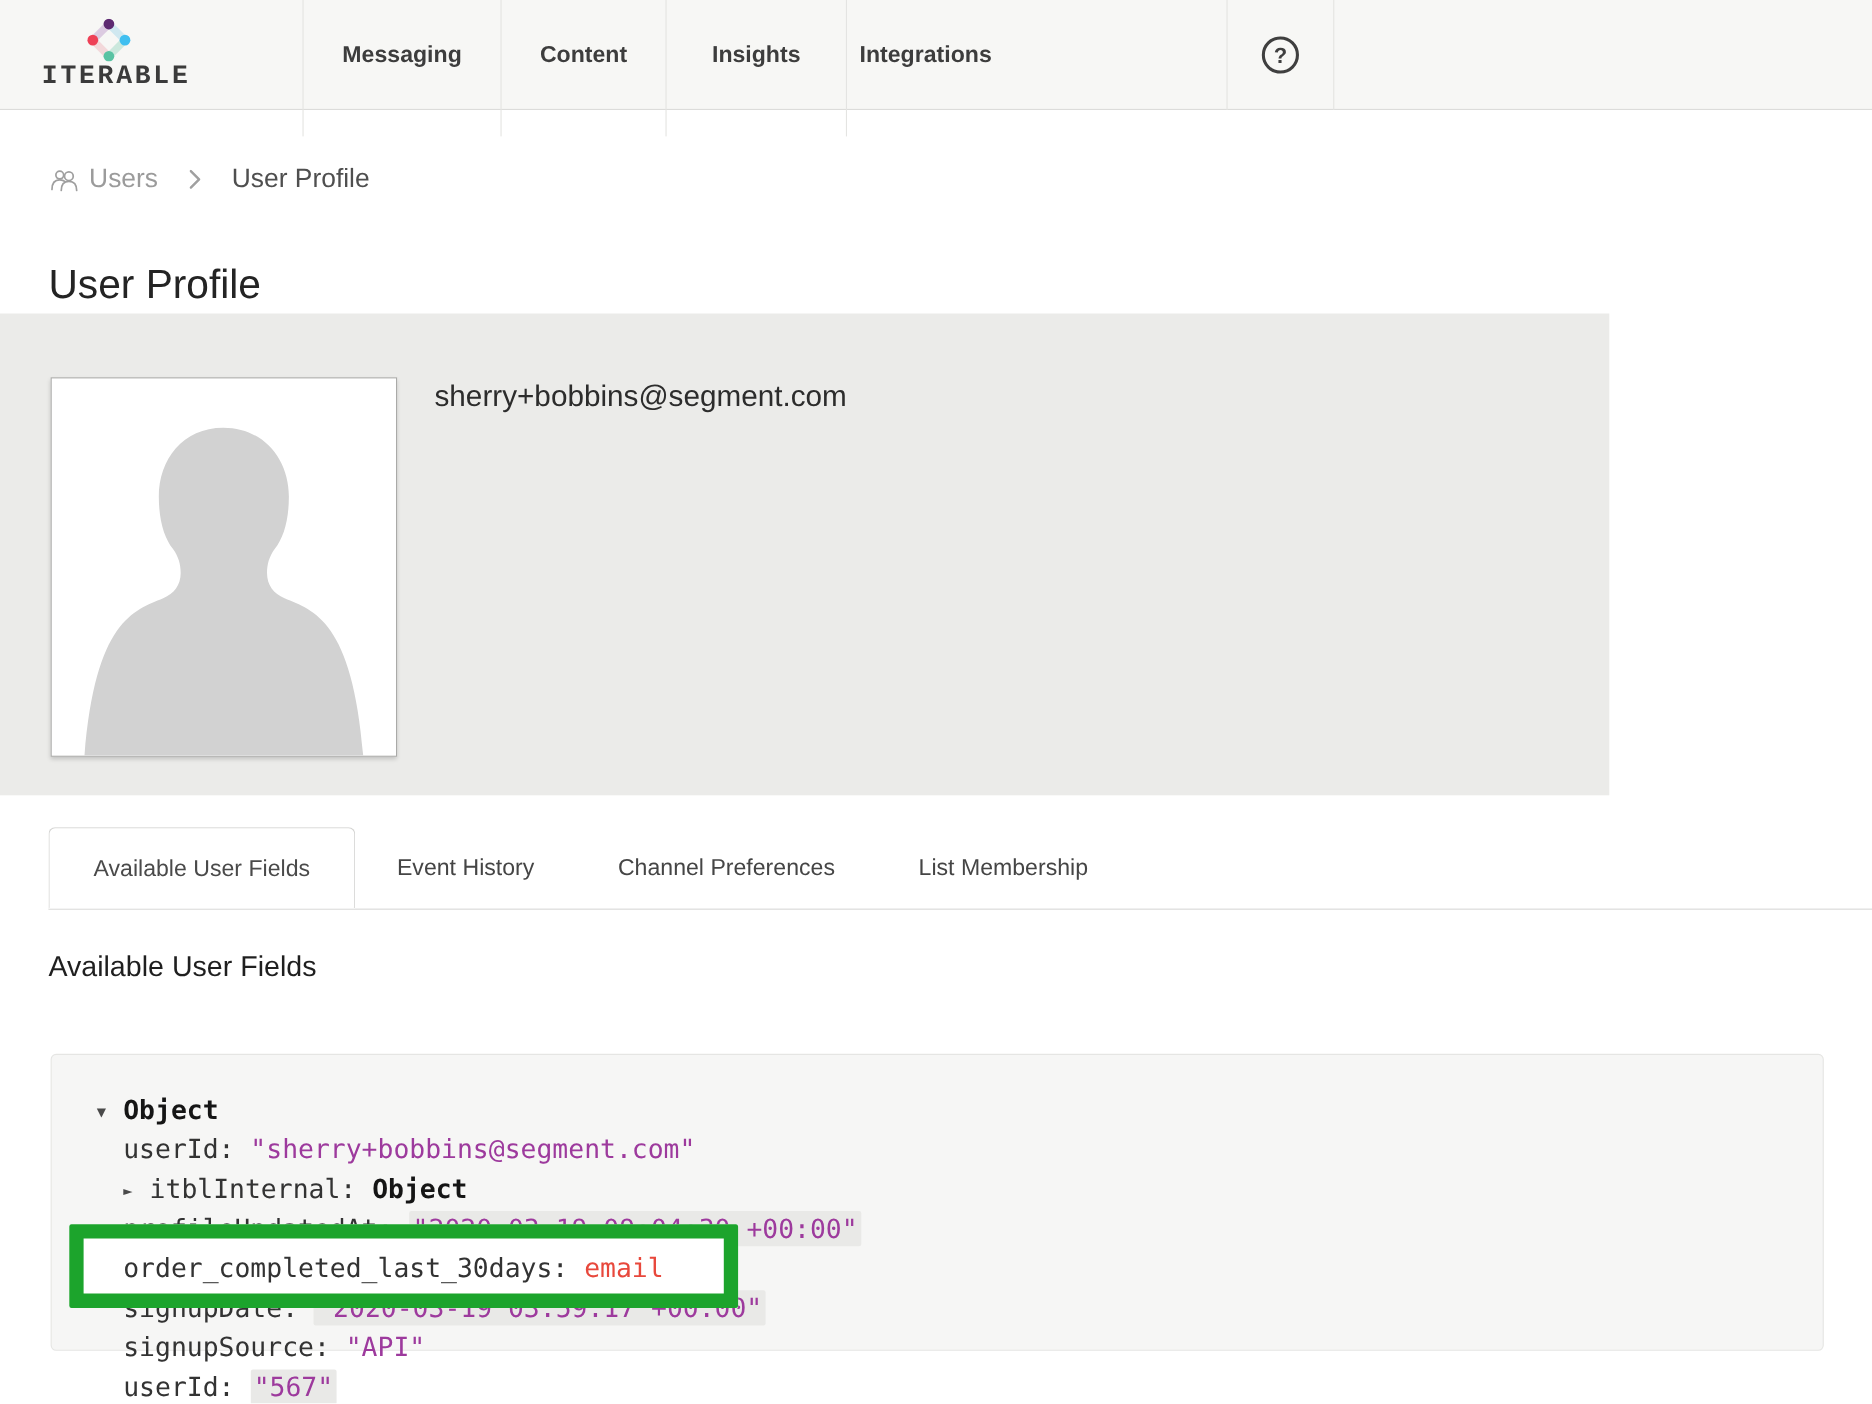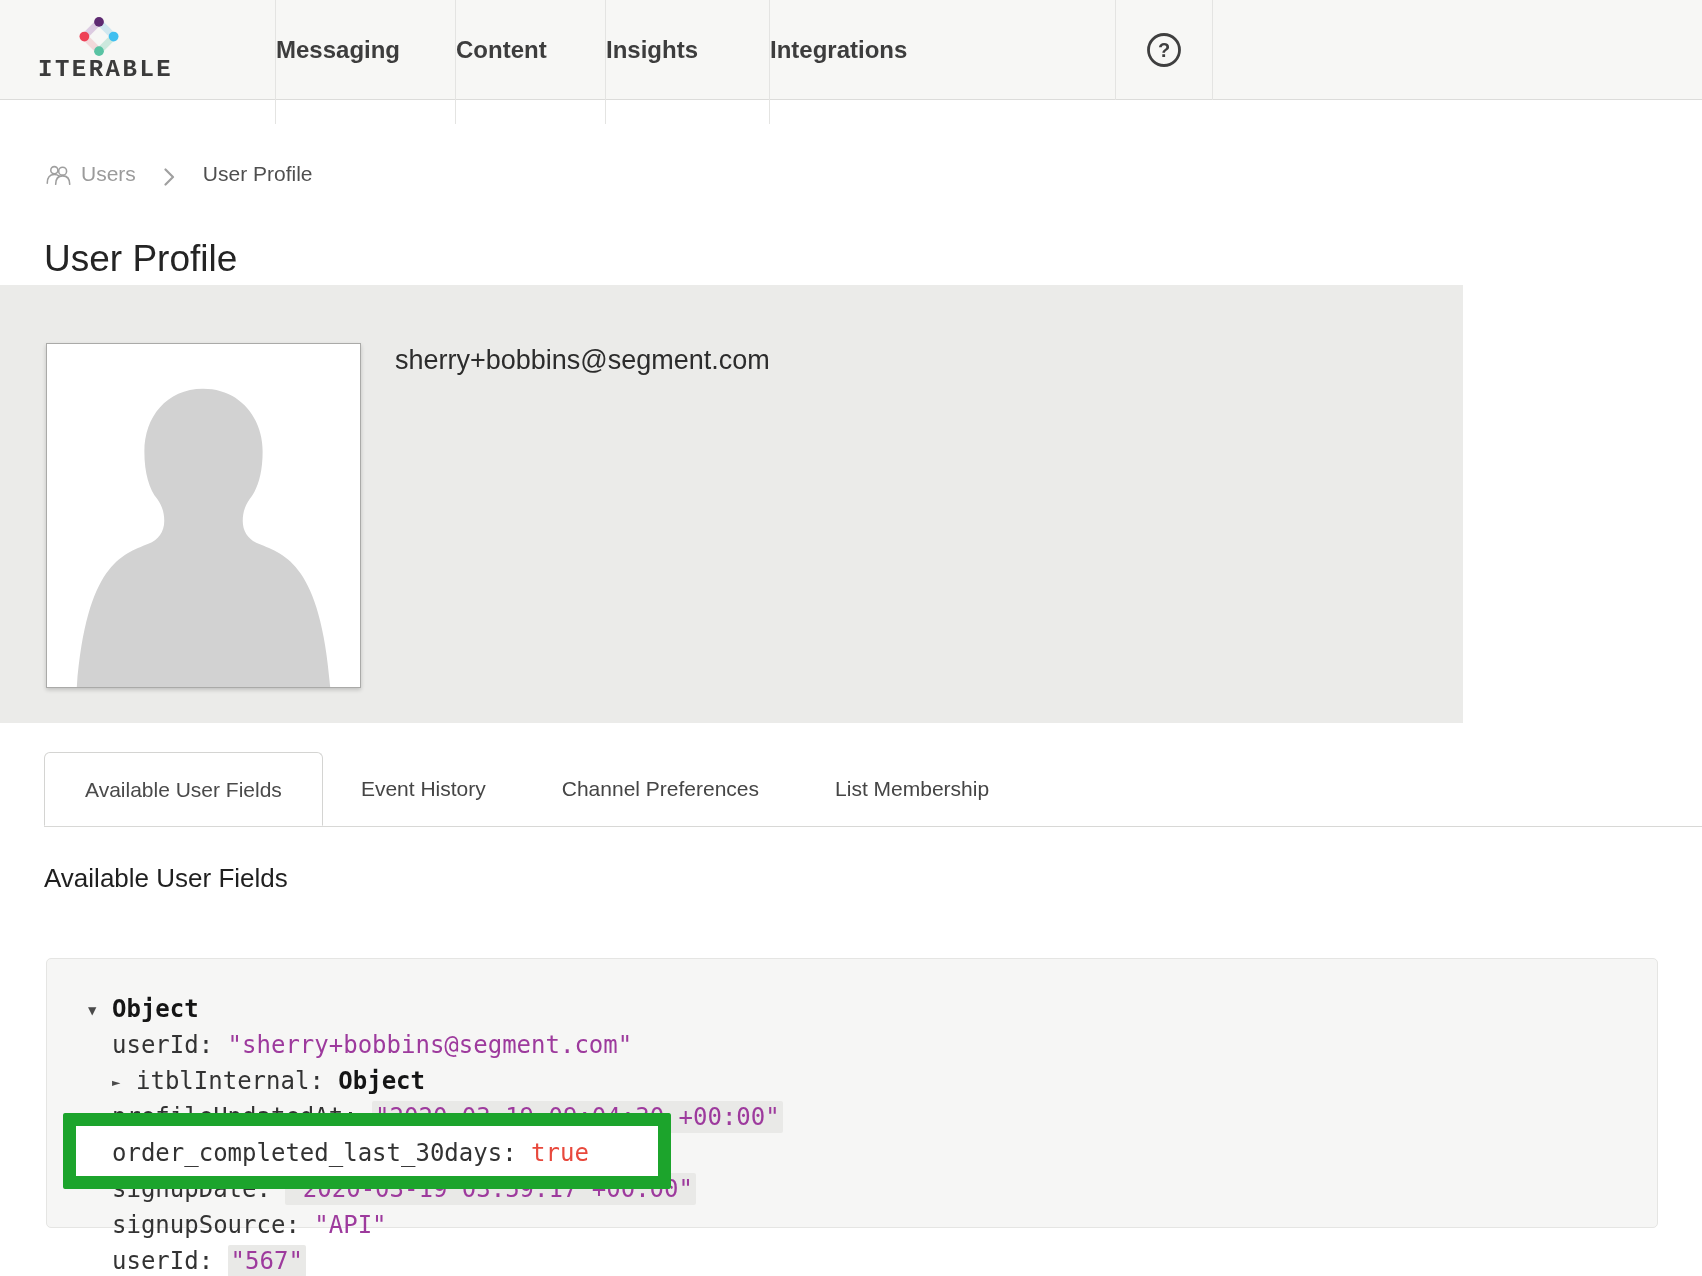--- a/index.html
+++ b/index.html
@@ -7,33 +7,33 @@
   body { font-family:"Liberation Sans", sans-serif; }
   #screen { position:relative; width:1702px; height:1276px; background:#fff; overflow:hidden; }
 
   
   .nav { position:absolute; top:0; left:0; width:1702px; height:100px;
          background:#f7f7f5; border-bottom:1px solid #dcdcda; }
   .logo-link { position:absolute; left:24px; top:17px; height:66px; display:flex; align-items:center; cursor:pointer;flex-direction:column; }
   .brand { margin-left:14px; font-family:"Liberation Mono", monospace; font-weight:700;
            font-size:24px; letter-spacing:2.5px; color:#3b3b3b; }
   .nav-menu { position:absolute; left:275px; top:0; height:100px; display:flex; }
-  .nav-item { height:124px; line-height:99px; text-align:left; font-weight:700; font-size:24px;
+  .nav-item { height:124px; line-height:99px; text-align:center; font-weight:700; font-size:21px;
               color:#3d3d3d; border-left:1px solid #e4e4e2; cursor:pointer; }
   .nav-item:nth-of-type(1){ width:180px; }
   .nav-item:nth-of-type(2){ width:150px; }
   .nav-item:nth-of-type(3){ width:164px; }
   .nav-item:nth-of-type(4){ width:144px; }
   .nav-item:nth-of-type(5){ width:202px; }
   .nav-help { position:absolute; left:1115px; top:0; width:98px; height:100px;
               border-left:1px solid #e4e4e2; border-right:1px solid #e4e4e2;
               display:flex; align-items:center; justify-content:center; cursor:pointer; }
 
   
-  .breadcrumb { position:absolute; top:140px; left:46px; height:46px; display:flex; align-items:flex-end; font-size:21px; }
+  .breadcrumb { position:absolute; top:140px; left:46px; height:46px; display:flex; align-items:center; font-size:24px; }
   .bc-users { display:flex; align-items:center; gap:9px; color:#9b9b9b; cursor:pointer; }
   .bc-chevron { margin:0 28px; display:flex; align-items:center; }
   .bc-current { color:#4f4f4f; }
 
   
   .page-title { position:absolute; top:238px; left:44px; font-size:37px; font-weight:500; color:#242424; }
 
   
   .hero { position:absolute; top:285px; left:0; width:1463px; height:438px; background:#ebebe9; }
   .avatar { position:absolute; left:46px; top:58px; width:315px; height:345px; background:#fff;
@@ -143,21 +143,21 @@
 
   <div class="section-heading">Available User Fields</div>
 
   <div class="json-box">
     <div class="green-fill"></div>
     <div class="tree">
         <div class="tree-line"><span class="marker">▼</span><span class="v-object">Object</span></div>
         <div class="tree-line indent"><span class="key">userId: </span><span class="v-string">"sherry+bobbins@segment.com"</span></div>
         <div class="tree-line indent"><span class="marker">►</span><span class="key">itblInternal: </span><span class="v-object">Object</span></div>
         <div class="tree-line indent"><span class="key">profileUpdatedAt: </span><span class="v-string hl">"2020-03-19 09:04:30 +00:00"</span></div>
-        <div class="tree-line indent annotated"><span class="key">order_completed_last_30days: </span><span class="v-boolean">true</span></div>
+        <div class="tree-line indent annotated"><span class="key">order_completed_last_30days: </span><span class="v-boolean">email</span></div>
         <div class="tree-line indent"><span class="key">signupDate: </span><span class="v-string hl">"2020-03-19 03:59:17 +00:00"</span></div>
         <div class="tree-line indent"><span class="key">signupSource: </span><span class="v-string">"API"</span></div>
         <div class="tree-line indent"><span class="key">userId: </span><span class="v-string hl">"567"</span></div>
       </div>
     <div class="green-frame"></div>
   </div>
 
 </div>
 
 </body></html>

